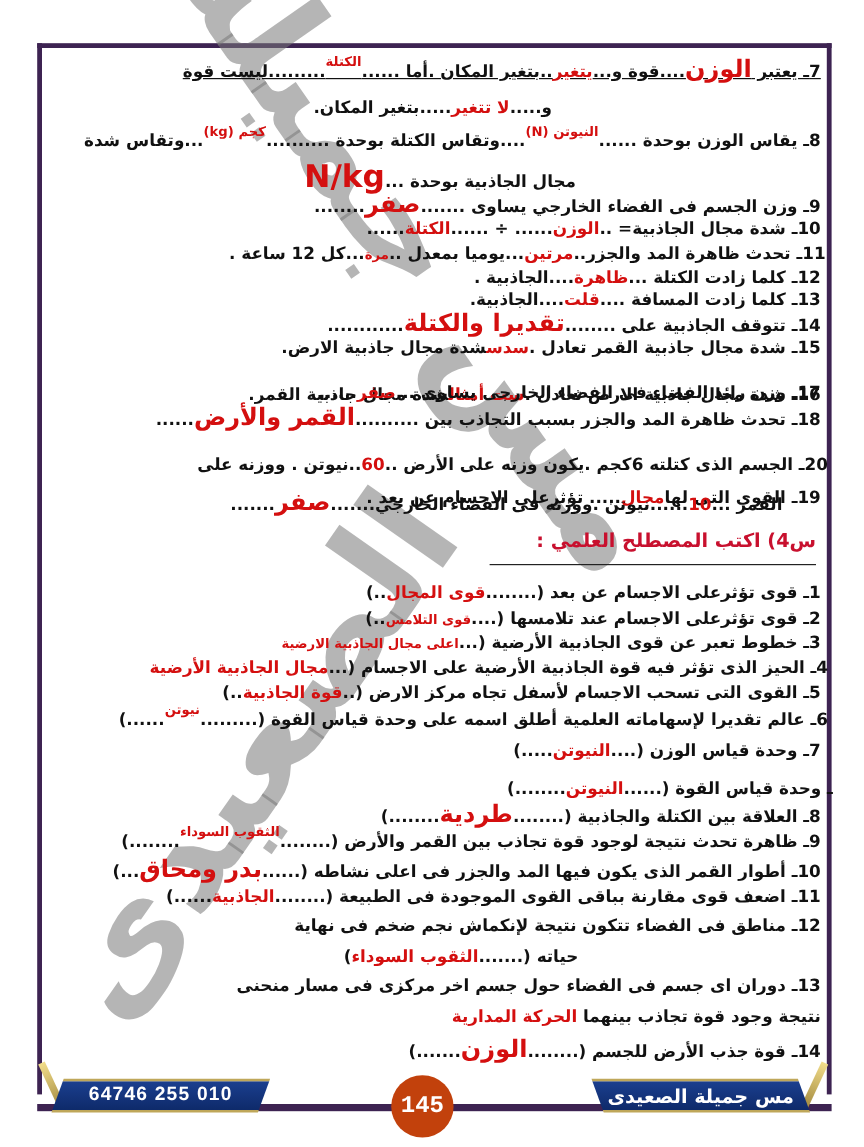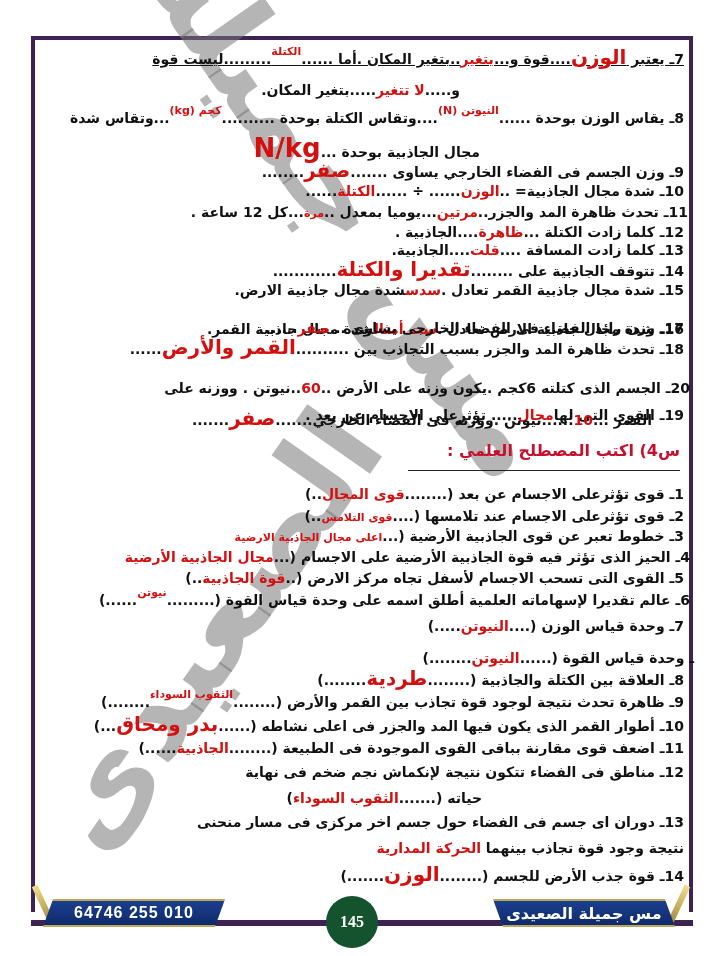--- a/index.html
+++ b/index.html
@@ -43,21 +43,21 @@
     border-top: 2px solid #bfa75a; border-bottom: 2px solid #bfa75a;
   }
   .footer-phone { left: 48px; width: 172px; font-family: "Liberation Sans", sans-serif; letter-spacing: 1px; transform: skewX(-20deg); }
   .footer-phone span, .footer-name span { display: inline-block; transform: skewX(20deg); }
   .footer-name { left: 498px; width: 172px; transform: skewX(20deg); }
   .footer-name span { transform: skewX(-20deg); }
   .gold-accent { position: absolute; top: 884px; width: 6px; height: 40px; background: linear-gradient(#f2dd8b, #a38a3f); }
 
   .page-number {
     position: absolute; left: 326px; top: 896px; width: 52px; height: 52px; border-radius: 50%;
-    background: #14532d; color: #fff; font-family: Liberation Serif, serif; font-weight: bold; font-size: 16px;
+    background: #c2410c; color: #fff; font-family: Liberation Mono, monospace; font-weight: bold; font-size: 20px;
     display: flex; align-items: center; justify-content: center;
   }
 </style>
 </head>
 <body>
 
 <div class="page-frame"></div>
 
 <div class="watermark" style="left:40px; top:140px; transform: rotate(55deg);">مس جميلة</div>
 <div class="watermark" style="left:-40px; top:560px; transform: rotate(-55deg);">الصعيدى</div>

